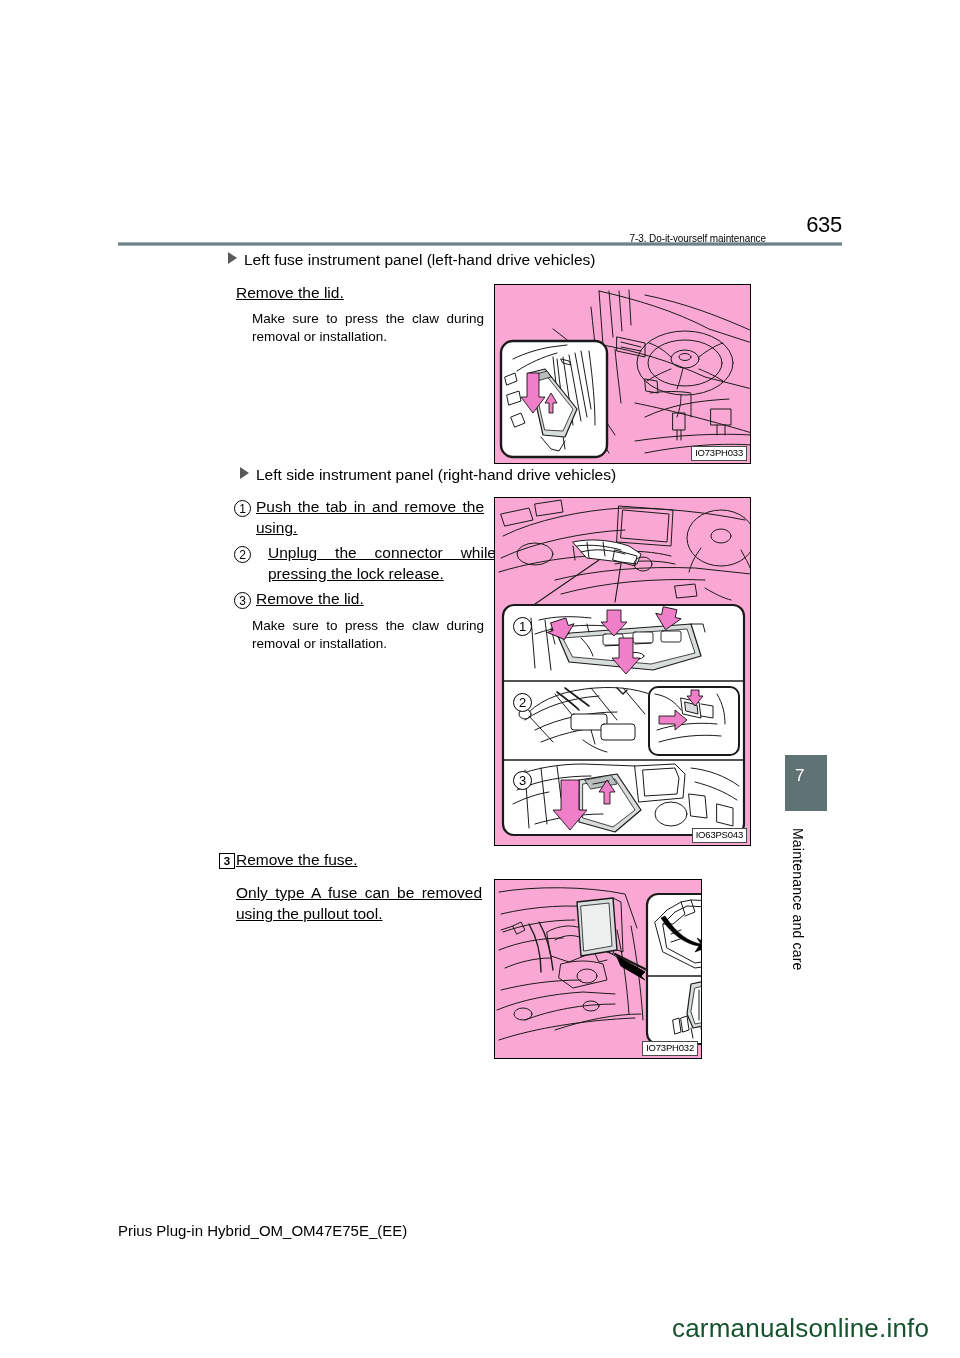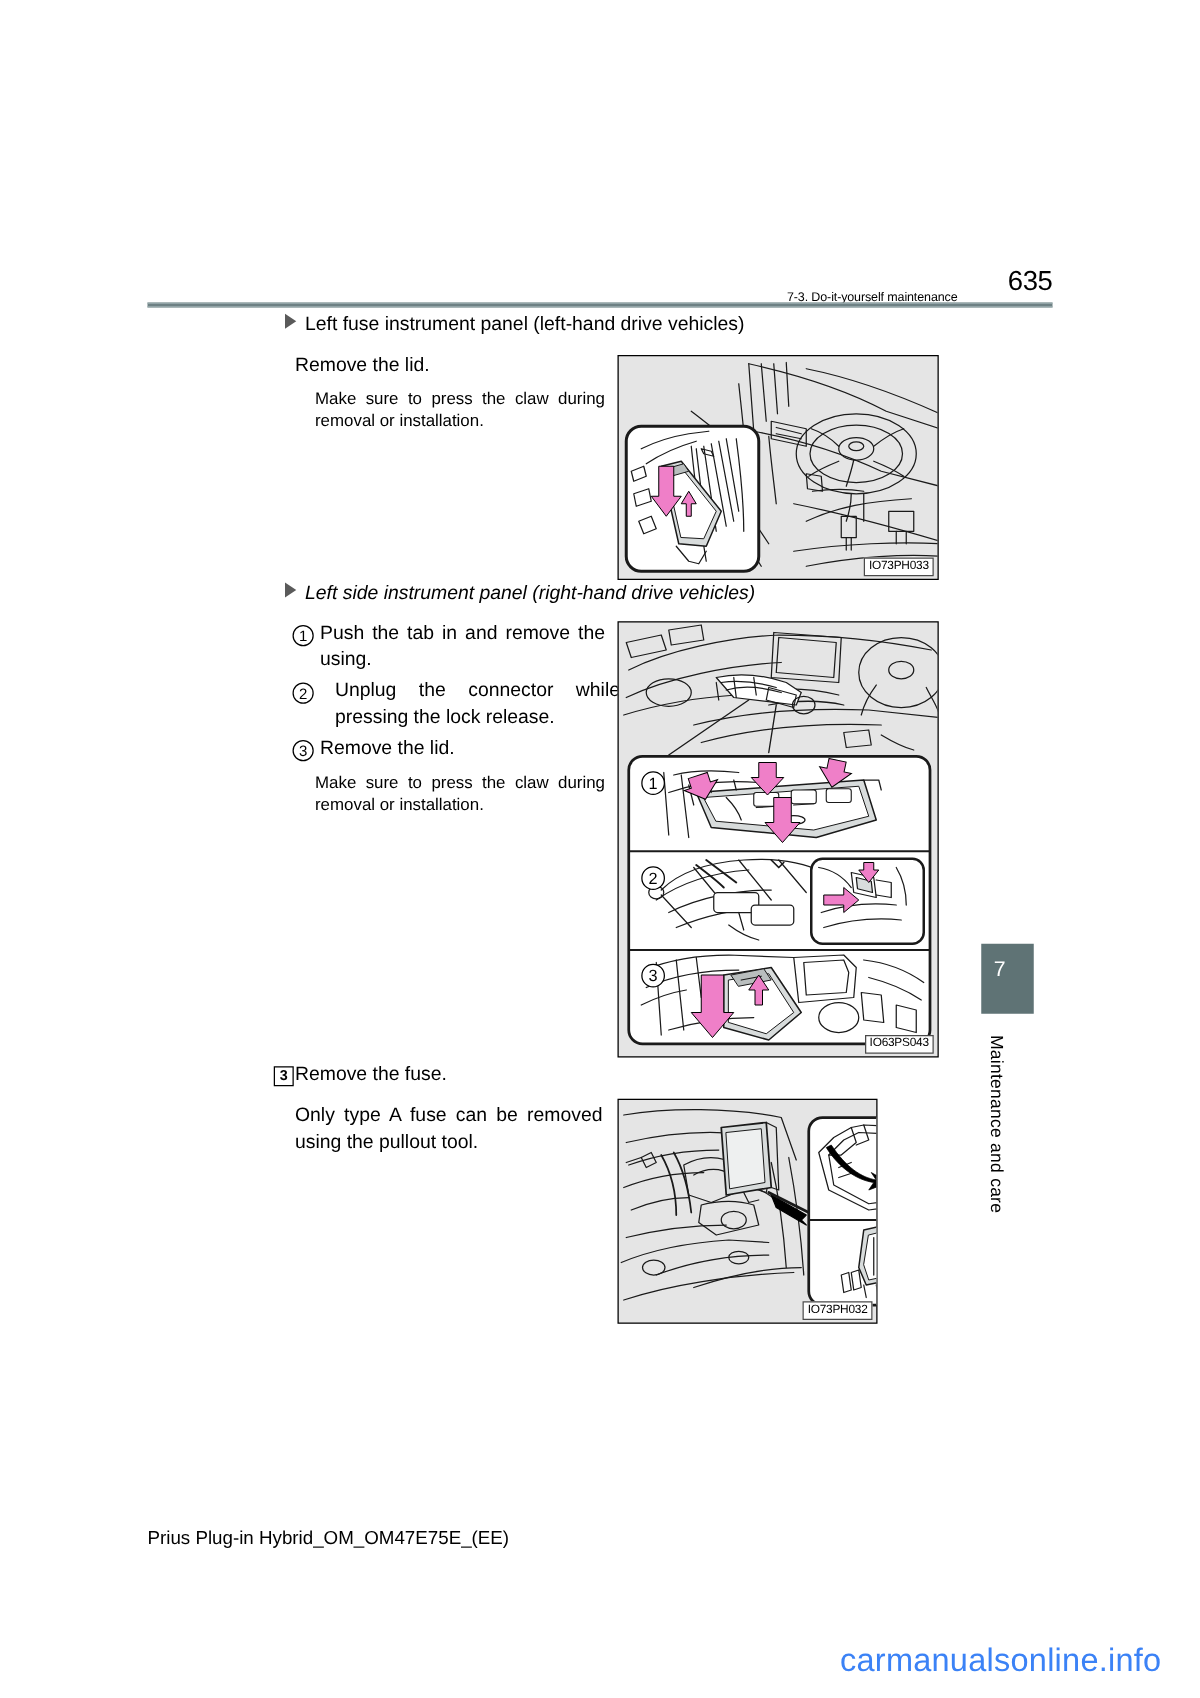--- a/index.html
+++ b/index.html
@@ -65,20 +65,21 @@
     border-top: 6px solid transparent;
     border-bottom: 6px solid transparent;
     vertical-align: 1px;
     margin-right: 7px;
   }
 
   .para {
     position: absolute;
     font-size: 15.5px;
     line-height: 21px;
+    text-decoration: underline;
   }
   .para.justify {
     text-align: justify;
     text-align-last: left;
   }
   .sub {
     position: absolute;
     font-size: 13.5px;
     line-height: 18px;
     text-align: justify;
@@ -105,21 +106,21 @@
     font-weight: bold;
     line-height: 14px;
     text-align: center;
     box-sizing: border-box;
   }
 
   
   .figbox {
     position: absolute;
     border: 1.3px solid #000;
-    background: #e5e5e5;
+    background: #f9a8d4;
     box-sizing: border-box;
     overflow: hidden;
   }
   .figcode {
     position: absolute;
     right: 3px;
     bottom: 2px;
     font-size: 9.5px;
     letter-spacing: -0.2px;
     border: 1px solid #4a4a4a;
@@ -175,21 +176,21 @@
     top: 1222px;
     font-size: 15px;
     white-space: nowrap;
     text-align: right;
   }
   #watermark {
     position: absolute;
     left: 672px;
     top: 1313px;
     font-size: 26px;
-    color: #3b82f6;
+    color: #14532d;
     letter-spacing: 0.2px;
     white-space: nowrap;
   }
 </style>
 </head>
 <body>
 
 <div id="header">
   <div id="header-title">7-3. Do-it-yourself maintenance</div>
   <div id="header-pageno">635</div>
@@ -271,21 +272,21 @@
         <path d="M46 152 L56 164 L64 166 L70 156"></path>
       </g>
 
       <path d="M32 88 L44 88 L44 112 L50 112 L38 128 L26 112 L32 112 Z" fill="#ef7fc8" stroke="#000" stroke-width="0.8"></path>
       <path d="M50 118 L56 108 L62 118 L58 118 L58 128 L54 128 L54 118 Z" fill="#ef7fc8" stroke="#000" stroke-width="0.8"></path>
     </g>
   </svg>
   <div class="figcode">IO73PH033</div>
 </div>
 
-<div class="subhead" style="left:228px; top:466px;font-style:italic;">
+<div class="subhead" style="left:240px; top:466px;">
   <span class="tri"></span><span>Left side instrument panel (right-hand drive vehicles)</span>
 </div>
 
 <div class="numcircle" style="left:234px; top:500px;">1</div>
 <div class="para justify" style="left:256px; top:496px; width:228px;">Push the tab in and remove the using.</div>
 
 <div class="numcircle" style="left:234px; top:546px;">2</div>
 <div class="para justify" style="left:268px; top:542px; width:228px;">Unplug the connector while pressing the lock release.</div>
 
 <div class="numcircle" style="left:234px; top:592px;">3</div>

